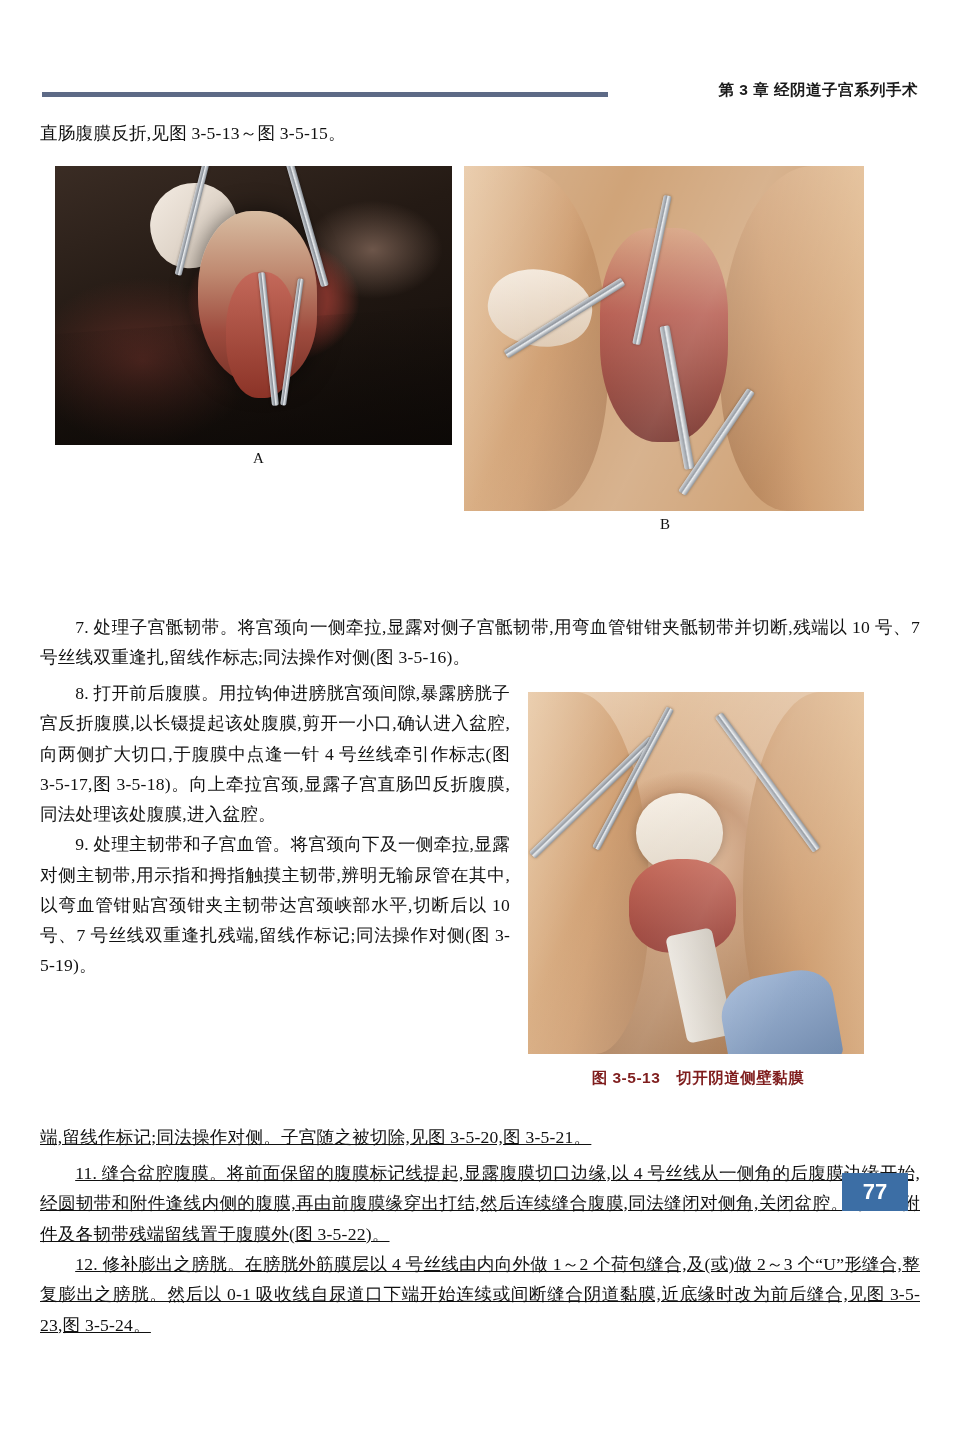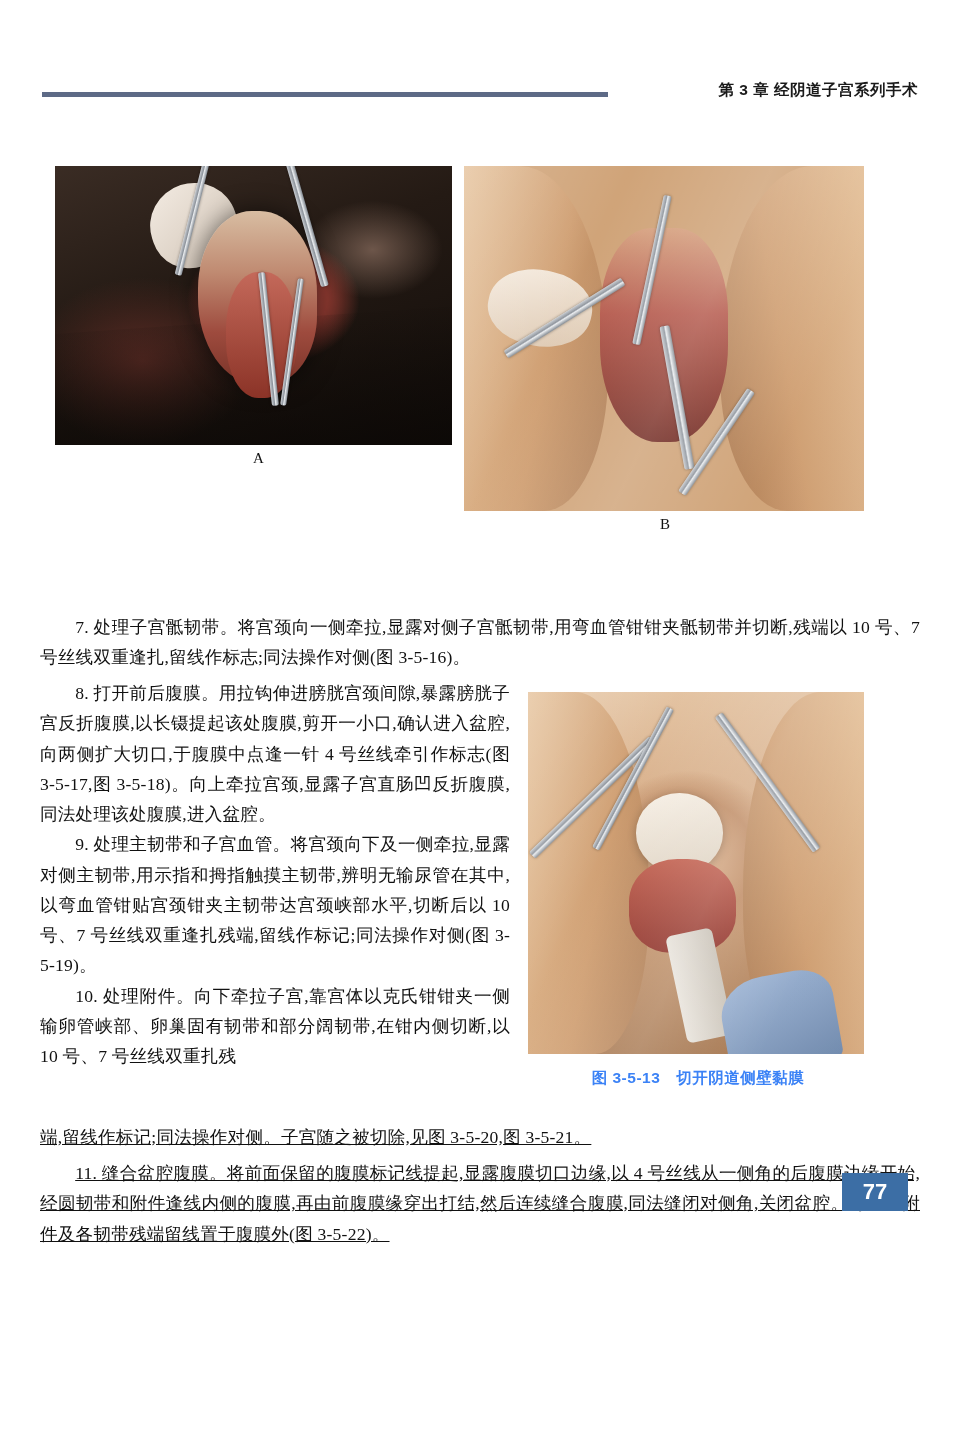--- a/index.html
+++ b/index.html
@@ -141,21 +141,21 @@
   }
   .fig13-cap {
     position: absolute;
     left: 528px;
     top: 1068px;
     width: 340px;
     text-align: center;
     font-family: "Liberation Sans", sans-serif;
     font-weight: bold;
     font-size: 15.5px;
-    color: #3b82f6;
+    color: #7f1d1d;
     letter-spacing: 0.5px;
     white-space: nowrap;
   }
 
   
   .para-bottom {
     position: absolute;
     left: 40px;
     width: 880px;
     text-decoration: underline;
@@ -287,20 +287,21 @@
 </head>
 <body>
 
 <div class="page">
 
   <div class="header">
     <div class="header-rule"></div>
     <div class="header-title">第 3 章   经阴道子宫系列手术</div>
   </div>
 
+  <div class="body-text line-top">直肠腹膜反折,见图 3-5-13～图 3-5-15。</div>
 
   <div class="fig12-a">
     <div class="photo p-a-bg">
       <div class="p-a-drape"></div>
       <div class="p-a-glove"></div>
       <div class="p-a-tissue"></div>
       <div class="p-a-tissue2"></div>
       <div class="instr" style="left:34%;top:-6%;width:7px;height:46%;transform:rotate(14deg);"></div>
       <div class="instr" style="left:62%;top:-8%;width:8px;height:52%;transform:rotate(-16deg);"></div>
       <div class="instr" style="left:53%;top:38%;width:7px;height:48%;transform:rotate(-6deg);"></div>
@@ -323,37 +324,37 @@
     </div>
   </div>
   <div class="fig-label lbl-b">B</div>
 
 
   <div class="body-text indent para7">7. 处理子宫骶韧带。将宫颈向一侧牵拉,显露对侧子宫骶韧带,用弯血管钳钳夹骶韧带并切断,残端以 10 号、7 号丝线双重逢扎,留线作标志;同法操作对侧(图 3-5-16)。</div>
 
   <div class="col-left">
     <p class="body-text indent">8. 打开前后腹膜。用拉钩伸进膀胱宫颈间隙,暴露膀胱子宫反折腹膜,以长镊提起该处腹膜,剪开一小口,确认进入盆腔,向两侧扩大切口,于腹膜中点逢一针 4 号丝线牵引作标志(图 3-5-17,图 3-5-18)。向上牵拉宫颈,显露子宫直肠凹反折腹膜,同法处理该处腹膜,进入盆腔。</p>
     <p class="body-text indent">9. 处理主韧带和子宫血管。将宫颈向下及一侧牵拉,显露对侧主韧带,用示指和拇指触摸主韧带,辨明无输尿管在其中,以弯血管钳贴宫颈钳夹主韧带达宫颈峡部水平,切断后以 10 号、7 号丝线双重逢扎残端,留线作标记;同法操作对侧(图 3-5-19)。</p>
-    <p class="body-text indent">10. 处理附件。向下牵拉子宫,靠宫体以克氏钳钳夹一侧输卵管峡部、卵巢固有韧带和部分阔韧带,在钳内侧切断,以 10 号、7 号丝线双重扎残</p>
   </div>
 
   <div class="fig13">
     <div class="photo p-c-bg">
       <div class="p-b-leg-l"></div>
       <div class="p-b-leg-r"></div>
       <div class="p-c-white"></div>
       <div class="p-c-red"></div>
       <div class="instr" style="left:18%;top:6%;width:9px;height:46%;transform:rotate(46deg);"></div>
       <div class="instr" style="left:30%;top:2%;width:8px;height:44%;transform:rotate(28deg);"></div>
       <div class="instr" style="left:70%;top:2%;width:9px;height:46%;transform:rotate(-36deg);"></div>
       <div class="p-c-syringe"></div>
       <div class="p-c-glove"></div>
       <div class="p-b-plastic"></div>
     </div>
   </div>
   <div class="fig13-cap">图 3-5-13　切开阴道侧壁黏膜</div>
 
   <div class="body-text para-bottom para10-tail">端,留线作标记;同法操作对侧。子宫随之被切除,见图 3-5-20,图 3-5-21。</div>
   <div class="body-text indent para-bottom para11">11. 缝合盆腔腹膜。将前面保留的腹膜标记线提起,显露腹膜切口边缘,以 4 号丝线从一侧角的后腹膜边缘开始,经圆韧带和附件逢线内侧的腹膜,再由前腹膜缘穿出打结,然后连续缝合腹膜,同法缝闭对侧角,关闭盆腔。将子宫附件及各韧带残端留线置于腹膜外(图 3-5-22)。</div>
+  <div class="body-text indent para-bottom para12">12. 修补膨出之膀胱。在膀胱外筋膜层以 4 号丝线由内向外做 1～2 个荷包缝合,及(或)做 2～3 个“U”形缝合,整复膨出之膀胱。然后以 0-1 吸收线自尿道口下端开始连续或间断缝合阴道黏膜,近底缘时改为前后缝合,见图 3-5-23,图 3-5-24。</div>
 
   <div class="page-number" style="background: rgb(60, 110, 165);">77</div>
 
 </div>
 
 </body></html>

